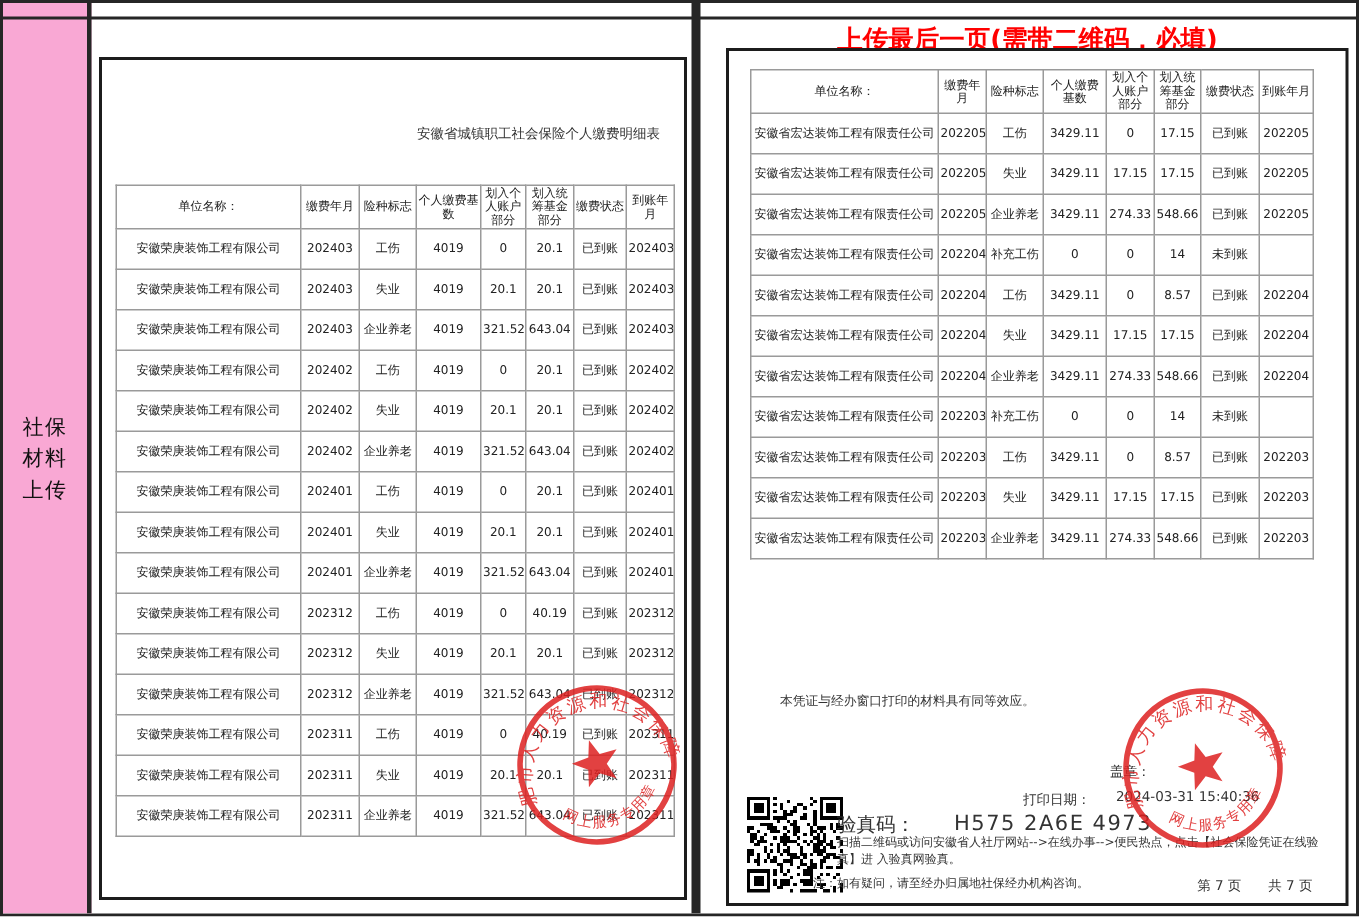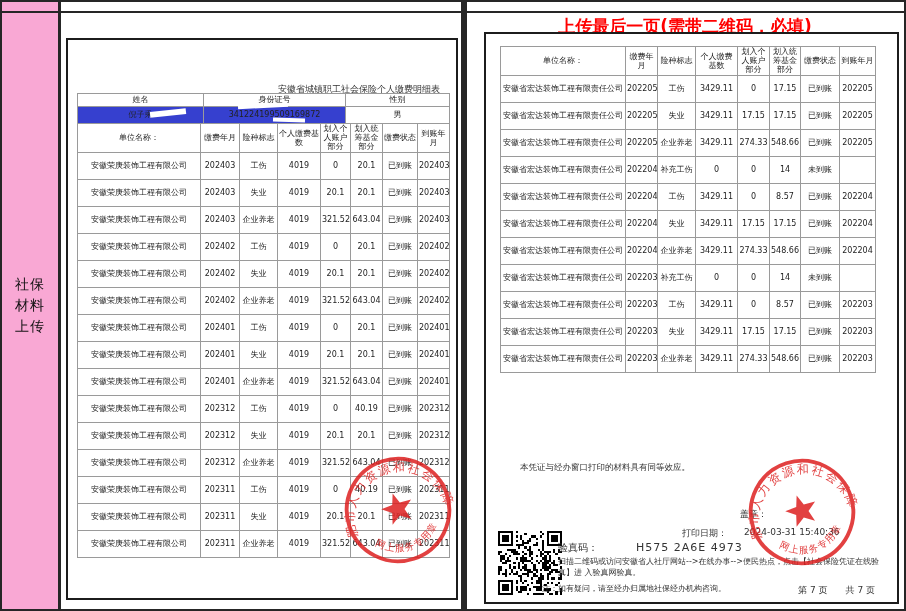--- a/index.html
+++ b/index.html
@@ -31,22 +31,22 @@
   .t-main-right td{height:26px;}
   .hl{background:#3640cf;color:#101040;}
   .scribble{position:absolute;background:#fff;z-index:4;}
   .page-footer{position:absolute;font-size:9px;color:#333;white-space:nowrap;}
   
   .notice-title{position:absolute;left:0;right:0;top:410px;text-align:center;font-size:9px;color:#333;}
   .notice-body{position:absolute;left:34px;top:428px;font-size:8.5px;color:#333;font-family:Liberation Mono, monospace;}
   .seal-label{position:absolute;left:254px;top:474px;font-size:9px;color:#333;}
   .print-label{position:absolute;left:196px;top:493px;font-size:9px;color:#333;}
   .print-date{position:absolute;left:258px;top:493px;font-size:9px;color:#333;}
-  .verify-label{position:absolute;left:72px;top:507px;font-size:10px;color:#333;}
-  .verify-code{position:absolute;left:150px;top:507px;font-size:11px;color:#333;letter-spacing:1px;}
+  .verify-label{position:absolute;left:72px;top:507px;font-size:13px;color:#333;}
+  .verify-code{position:absolute;left:150px;top:507px;font-size:14px;color:#333;letter-spacing:1px;}
   .scan-hint{position:absolute;left:72px;top:522px;width:334px;font-size:8px;line-height:11px;color:#333;}
   .qr-note{position:absolute;left:56px;top:549px;font-size:8px;color:#333;}
   .qr{position:absolute;left:12px;top:497px;}
   
   .stamp{position:absolute;width:116px;height:116px;transform:rotate(-18deg);z-index:5;pointer-events:none;}
   .stamp-left{left:272px;top:412px;}
   .stamp-right{left:258px;top:420px;}
 </style>
 </head>
 <body>
@@ -65,39 +65,20 @@
     <span class="ln">材料</span>
     <span class="ln">上传</span>
   </div>
   <div class="top-strip-line"></div>
   <div class="mid-divider"></div>
 
   <div class="panel panel-left">
     <div class="doc doc-left">
       <div class="doc-title">安徽省城镇职工社会保险个人缴费明细表</div>
 
-      <table class="grid t-identity">
-        <colgroup>
-            <col style="width:126px">
-            <col style="width:142px">
-            <col style="width:104px">
-          </colgroup>
-        <tbody>
-            <tr>
-          <th>姓名</th>
-          <th>身份证号</th>
-          <th>性别</th>
-        </tr>
-        <tr>
-          <td class="hl">倪子乘</td>
-          <td class="hl">341224199509169872</td>
-          <td>男</td>
-        </tr>
-      </tbody>
-        </table>
       <div class="scribble" style="left:82px;top:70px;width:36px;height:6px;transform:rotate(-6deg);"></div>
       <div class="scribble" style="left:170px;top:64px;width:50px;height:4px;transform:rotate(-3deg);"></div>
       <div class="scribble" style="left:205px;top:78px;width:32px;height:4px;transform:rotate(2deg);"></div>
 
       <table class="grid t-main-left">
         <colgroup>
             <col style="width:123px">
             <col style="width:39px">
             <col style="width:38px">
             <col style="width:43px">

